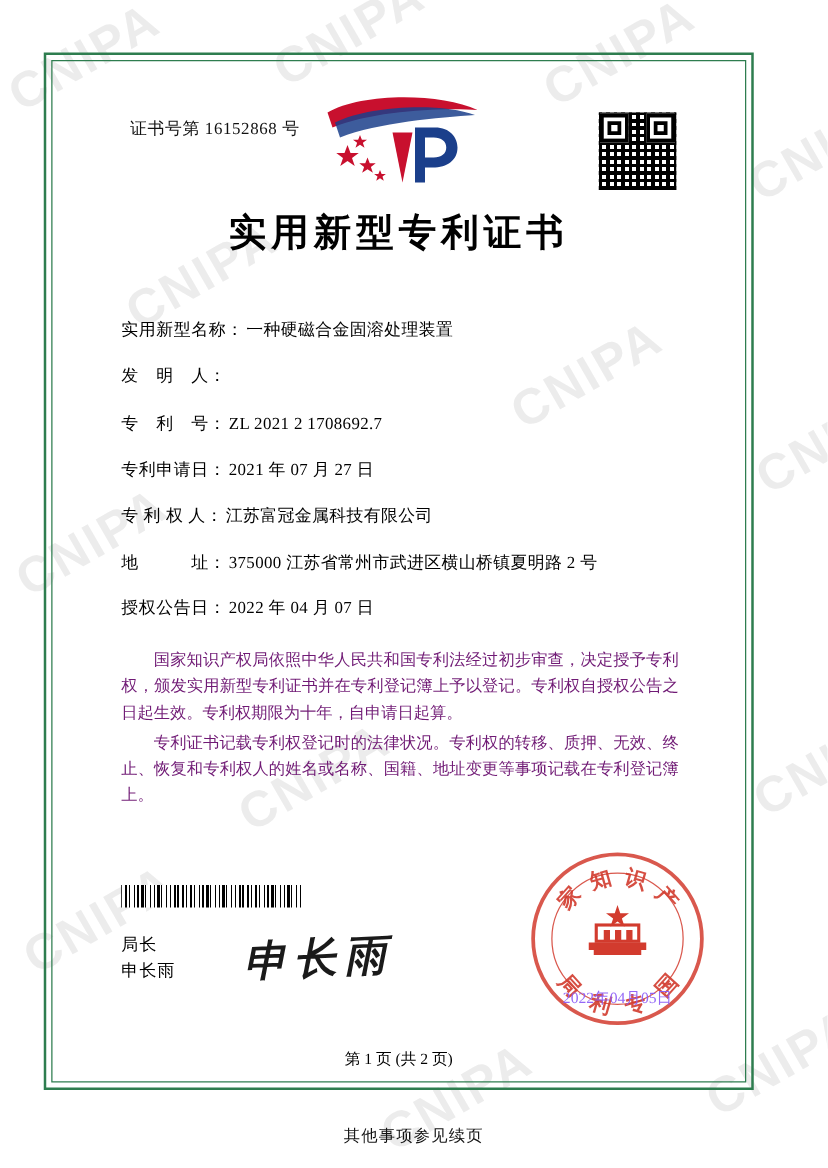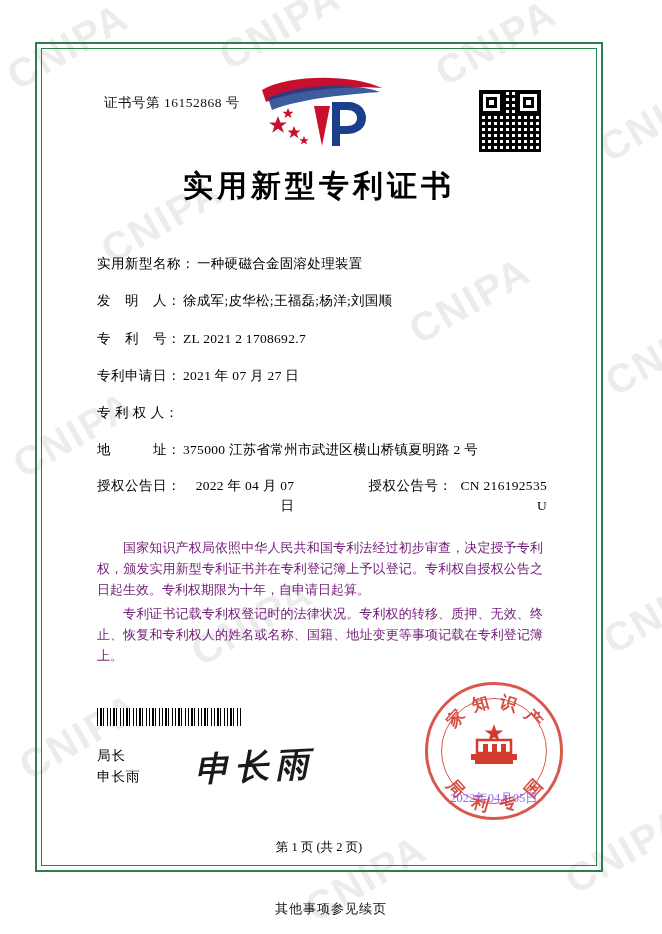--- a/index.html
+++ b/index.html
@@ -319,47 +319,43 @@
 
     <div class="title">实用新型专利证书</div>
 
     <div class="fields" id="field-list">
         <div class="field">
           <span class="f-label">实用新型名称：</span>
           <span class="f-value">一种硬磁合金固溶处理装置</span>
         </div>
         <div class="field">
           <span class="f-label">发　明　人：</span>
-          <span class="f-value">徐成军;皮华松;王福磊;杨洋;刘国顺</span>
         </div>
         <div class="field">
           <span class="f-label">专　利　号：</span>
           <span class="f-value">ZL 2021 2 1708692.7</span>
         </div>
         <div class="field">
           <span class="f-label">专利申请日：</span>
           <span class="f-value">2021 年 07 月 27 日</span>
         </div>
         <div class="field">
           <span class="f-label">专 利 权 人：</span>
+          <span class="f-value">江苏富冠金属科技有限公司</span>
         </div>
         <div class="field">
           <span class="f-label">地　　　址：</span>
           <span class="f-value">375000 江苏省常州市武进区横山桥镇夏明路 2 号</span>
         </div>
       </div>
 
     <div class="fields" style="margin-top:-2px;">
       <div class="field two-col">
         <span class="f-label">授权公告日：</span>
         <span class="f-value">2022 年 04 月 07 日</span>
-        <span class="col-right">
-          <span class="f-label">授权公告号：</span>
-          <span class="f-value">CN 216192535 U</span>
-        </span>
       </div>
     </div>
 
     <div class="paras" id="paras">
         <p>国家知识产权局依照中华人民共和国专利法经过初步审查，决定授予专利权，颁发实用新型专利证书并在专利登记簿上予以登记。专利权自授权公告之日起生效。专利权期限为十年，自申请日起算。</p>
         <p>专利证书记载专利权登记时的法律状况。专利权的转移、质押、无效、终止、恢复和专利权人的姓名或名称、国籍、地址变更等事项记载在专利登记簿上。</p>
       </div>
 
     <div class="barcode"></div>
 

